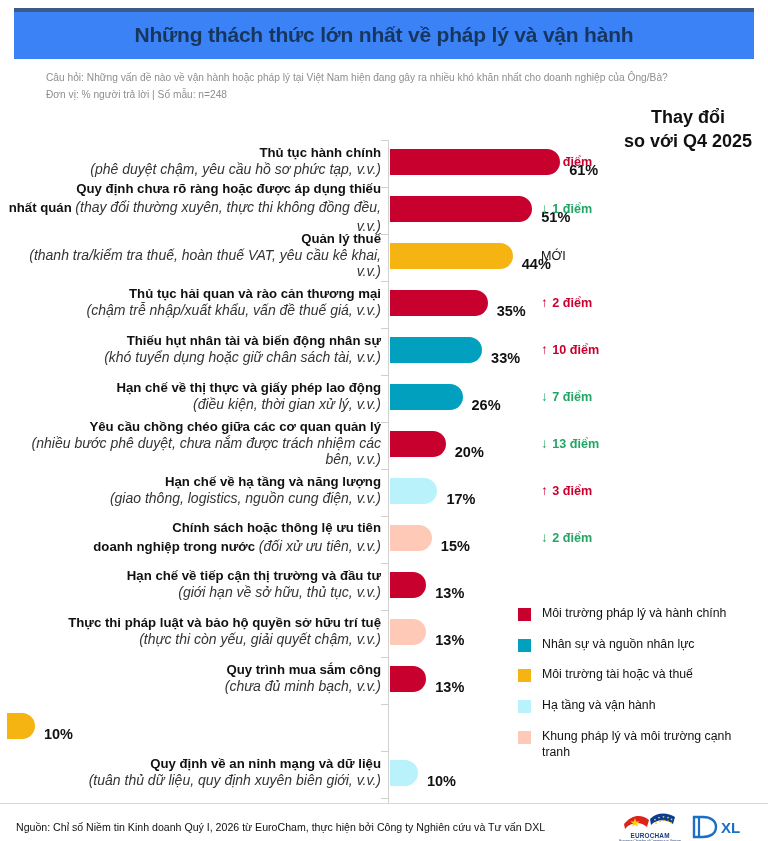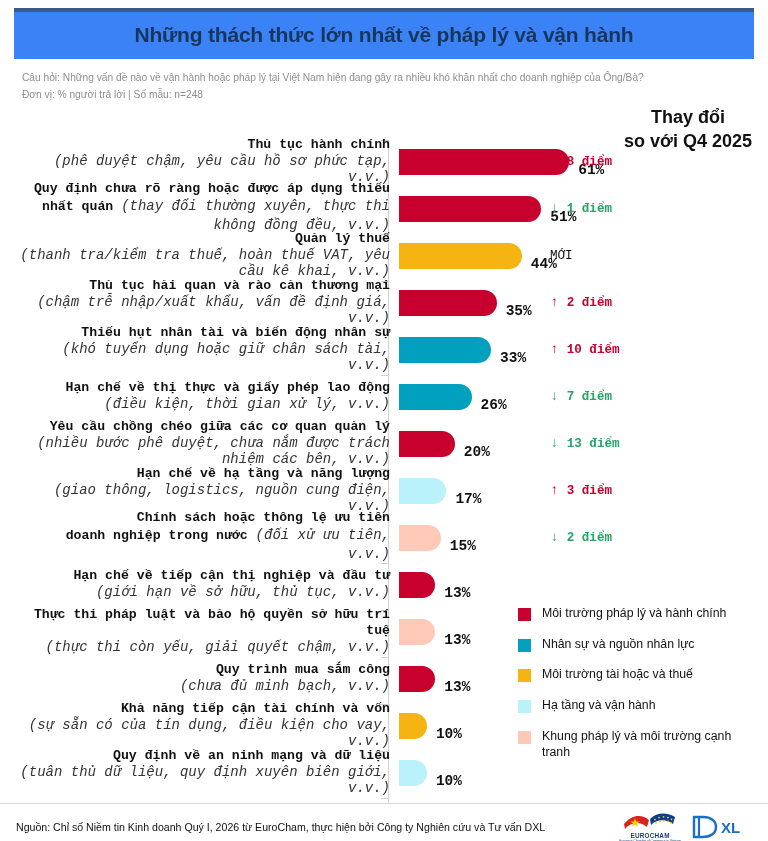--- a/index.html
+++ b/index.html
@@ -17,32 +17,32 @@
   .title-band {
     background:#3b82f6;
     margin: 0 14px;
     padding: 11px 10px 12px 10px;
     text-align:center;
   }
   .title-band h1 {
     font-size: 21px; font-weight: 700; color:#17365d; letter-spacing:-0.2px;
     line-height: 1.15;
   }
-  .subtitle-wrap { padding: 11px 22px 0 22px; }
+  .subtitle-wrap { padding: 11px 22px 0 22px; margin-left: 24px; }
   .subtitle-line { font-size: 10.2px; color:#8e8e93; line-height: 1.62; }
 
   
   .change-head {
     position:absolute; right: 14px; top: 98px;
     width: 132px; text-align:center;
     font-size: 18px; font-weight: 700; color:#111; line-height: 1.32;
   }
 
   
-  .chart { position:absolute; left:16px; top:130px; width: 680px; font-family: Liberation Mono, monospace; }
+  .chart { position:absolute; left:7px; top:130px; width: 680px; }
   .row { position:relative; display:flex; align-items:center; height: 47px; }
   .row-labels {
     width: 383px; padding-right: 9px; text-align:right;
     line-height: 1.2;
   }
   .lab-main { font-size: 13.2px; font-weight: 700; color:#111; }
   .lab-sub { font-size: 14px; font-style: italic; color:#333; }
   .lab-sub.inline { font-weight:400; }
 
   .axis {
@@ -159,21 +159,21 @@
         </div>
         <div class="bar-area">
           <div class="bar" style="width: 122.76px; background: rgb(245, 180, 17);"></div>
           <div class="bar-val">44%</div>
         </div>
         <div class="delta new">MỚI</div>
       </div>
       <div class="row">
         <div class="row-labels">
           <div class="lab-main">Thủ tục hải quan và rào cản thương mại</div>
-          <div class="lab-sub">(chậm trễ nhập/xuất khẩu, vấn đề định giá, v.v.)</div>
+          <div class="lab-sub">(chậm trễ nhập/xuất khẩu, vấn đề thuế giá, v.v.)</div>
         </div>
         <div class="bar-area">
           <div class="bar" style="width: 97.65px; background: rgb(200, 0, 46);"></div>
           <div class="bar-val">35%</div>
         </div>
         <div class="delta up"><span class="arrow">↑</span> 2 điểm</div>
       </div>
       <div class="row">
         <div class="row-labels">
           <div class="lab-main">Thiếu hụt nhân tài và biến động nhân sự</div>
@@ -224,21 +224,21 @@
           <div><span class="lab-main">doanh nghiệp trong nước </span><span class="lab-sub inline">(đối xử ưu tiên, v.v.)</span></div>
         </div>
         <div class="bar-area">
           <div class="bar" style="width: 41.85px; background: rgb(255, 201, 184);"></div>
           <div class="bar-val">15%</div>
         </div>
         <div class="delta down"><span class="arrow">↓</span> 2 điểm</div>
       </div>
       <div class="row">
         <div class="row-labels">
-          <div class="lab-main">Hạn chế về tiếp cận thị nghiệp và đầu tư</div>
+          <div class="lab-main">Hạn chế về tiếp cận thị trường và đầu tư</div>
           <div class="lab-sub">(giới hạn về sở hữu, thủ tục, v.v.)</div>
         </div>
         <div class="bar-area">
           <div class="bar" style="width: 36.27px; background: rgb(200, 0, 46);"></div>
           <div class="bar-val">13%</div>
         </div>
       </div>
       <div class="row">
         <div class="row-labels">
           <div class="lab-main">Thực thi pháp luật và bảo hộ quyền sở hữu trí tuệ</div>
@@ -253,24 +253,20 @@
         <div class="row-labels">
           <div class="lab-main">Quy trình mua sắm công</div>
           <div class="lab-sub">(chưa đủ minh bạch, v.v.)</div>
         </div>
         <div class="bar-area">
           <div class="bar" style="width: 36.27px; background: rgb(200, 0, 46);"></div>
           <div class="bar-val">13%</div>
         </div>
       </div>
       <div class="row">
-        <div class="row-labels">
-          <div class="lab-main">Khả năng tiếp cận tài chính và vốn</div>
-          <div class="lab-sub">(sự sẵn có của tín dụng, điều kiện cho vay, v.v.)</div>
-        </div>
         <div class="bar-area">
           <div class="bar" style="width: 27.9px; background: rgb(245, 180, 17);"></div>
           <div class="bar-val">10%</div>
         </div>
       </div>
       <div class="row">
         <div class="row-labels">
           <div class="lab-main">Quy định về an ninh mạng và dữ liệu</div>
           <div class="lab-sub">(tuân thủ dữ liệu, quy định xuyên biên giới, v.v.)</div>
         </div>

